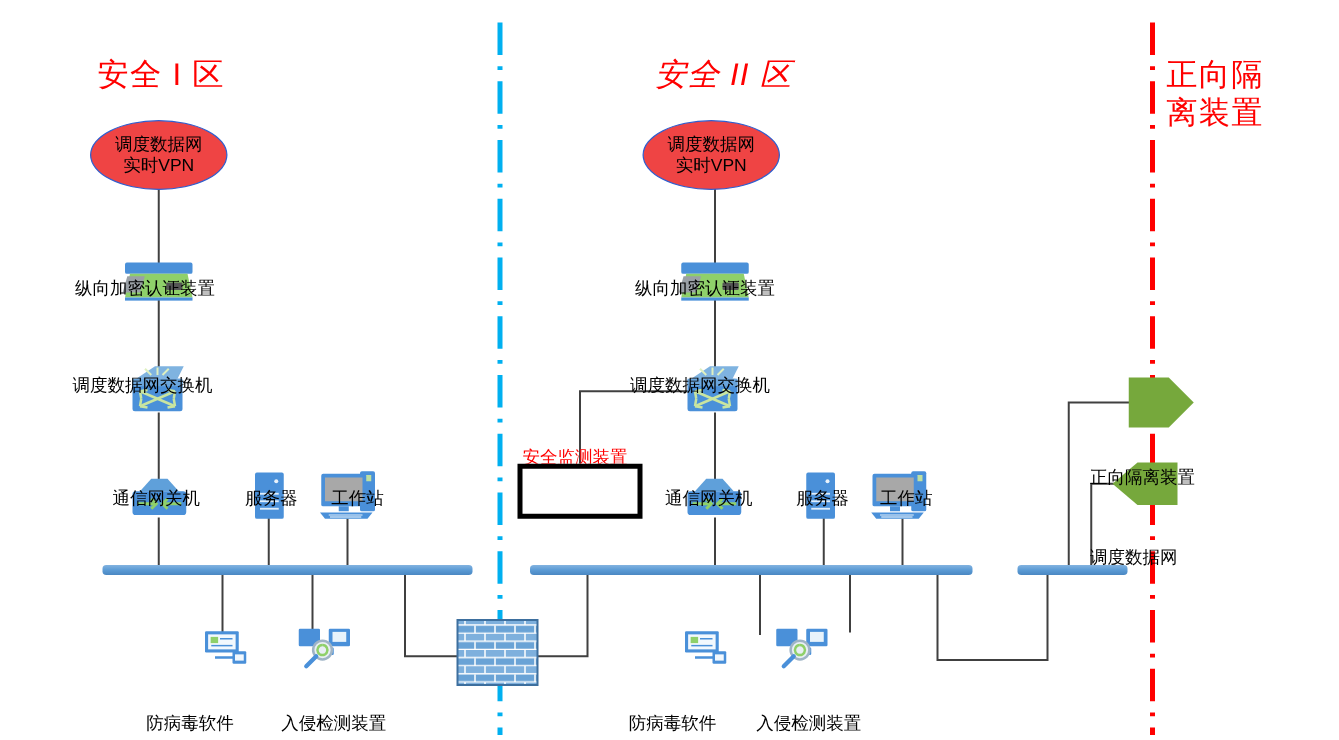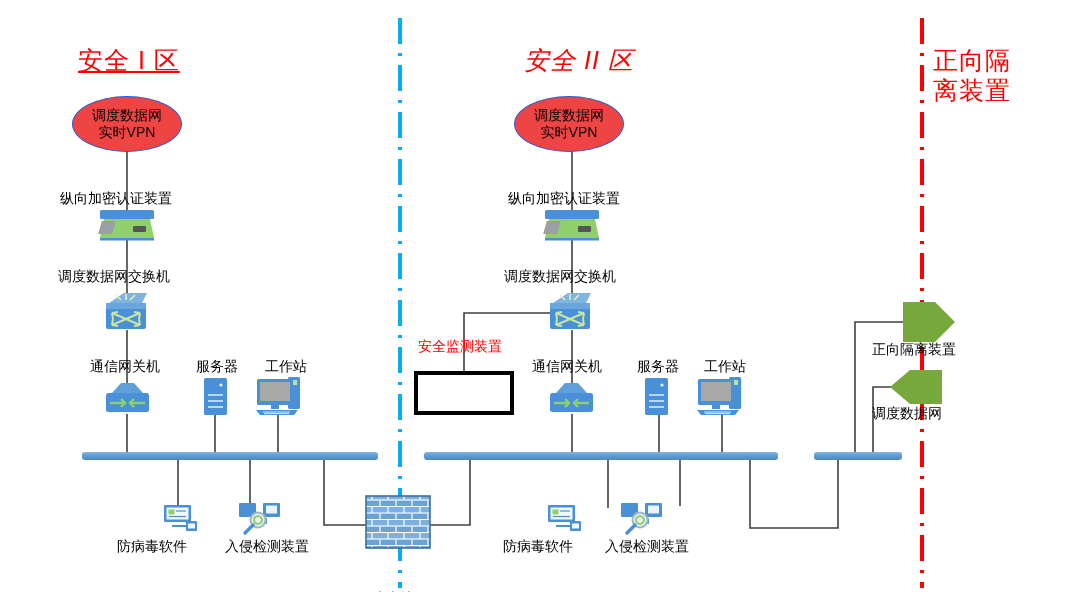--- a/index.html
+++ b/index.html
@@ -2,21 +2,21 @@
 <html><head>
 <meta charset="utf-8">
 <style>
   html,body{margin:0;padding:0;}
   body{
     width:1071px;height:592px;background:#ffffff;
     font-family:"Liberation Sans","DejaVu Sans",sans-serif;
     overflow:hidden;position:relative;
   }
   #canvas{position:absolute;left:0;top:0;width:1071px;height:592px;}
-  .lbl{position:absolute;color:#000;font-size:14px;line-height:1.15;white-space:nowrap;}
+  .lbl{position:absolute;color:#000;font-size:14px;line-height:1.15;white-space:nowrap;margin-top:32px;}
   .zone-title{position:absolute;color:#ff0000;font-size:25px;line-height:1.2;white-space:nowrap;letter-spacing:1px;}
   .zone-title.wrap{white-space:normal;width:96px;}
   .red-lbl{position:absolute;color:#ff0000;font-size:14px;white-space:nowrap;}
   .vpn-ellipse{
     position:absolute;border:1.3px solid #2f5fd0;border-radius:50%;
     color:#000;font-size:14px;text-align:center;
     display:flex;flex-direction:column;align-items:center;justify-content:center;
     line-height:1.18;background:#ef4444;
   }
   .monbox{position:absolute;border:4px solid #000;background:#fff;box-sizing:border-box;}
@@ -269,21 +269,21 @@
   <g>
     <path d="M903,302 L935,302 L955,322 L935,342 L903,342 Z" fill="#76a83c"></path>
   </g>
   <g>
     <path d="M942,370 L910,370 L890,387 L910,404 L942,404 Z" fill="#76a83c"></path>
   </g>
 </svg>
 
 <div>
 
-  <div class="zone-title" style="left:78px;top:45px;text-decoration:underline;">安全 I 区</div>
+  <div class="zone-title" style="left:78px;top:45px;">安全 I 区</div>
   <div class="zone-title" style="left:524px;top:45px;font-style:italic;">安全 II 区</div>
   <div class="zone-title wrap" style="left:933px;top:45px;">正向隔离装置</div>
 
   <div class="vpn-ellipse" style="left:72px;top:96px;width:108px;height:54px;">
     <span>调度数据网</span>
     <span>实时VPN</span>
   </div>
   <div class="lbl" style="left:60px;top:190px;">纵向加密认证装置</div>
   <div class="lbl" style="left:58px;top:268px;">调度数据网交换机</div>
   <div class="lbl" style="left:90px;top:358px;">通信网关机</div>
@@ -293,21 +293,21 @@
   <div class="lbl" style="left:225px;top:538px;">入侵检测装置</div>
 
   <div class="lbl" style="left:372px;top:590px;">防火墙</div>
 
   <div class="vpn-ellipse" style="left:514px;top:96px;width:108px;height:54px;">
     <span>调度数据网</span>
     <span>实时VPN</span>
   </div>
   <div class="lbl" style="left:508px;top:190px;">纵向加密认证装置</div>
   <div class="lbl" style="left:504px;top:268px;">调度数据网交换机</div>
-  <div class="red-lbl" style="left:418px;top:338px;">安全监测装置</div>
+  <div class="red-lbl" style="left:418px;top:357px;">安全监测装置</div>
   <div class="monbox" style="left:414px;top:371px;width:100px;height:44px;"></div>
   <div class="lbl" style="left:532px;top:358px;">通信网关机</div>
   <div class="lbl" style="left:637px;top:358px;">服务器</div>
   <div class="lbl" style="left:704px;top:358px;">工作站</div>
   <div class="lbl" style="left:503px;top:538px;">防病毒软件</div>
   <div class="lbl" style="left:605px;top:538px;">入侵检测装置</div>
 
   <div class="lbl" style="left:872px;top:341px;">正向隔离装置</div>
   <div class="lbl" style="left:872px;top:405px;">调度数据网</div>
 </div>

